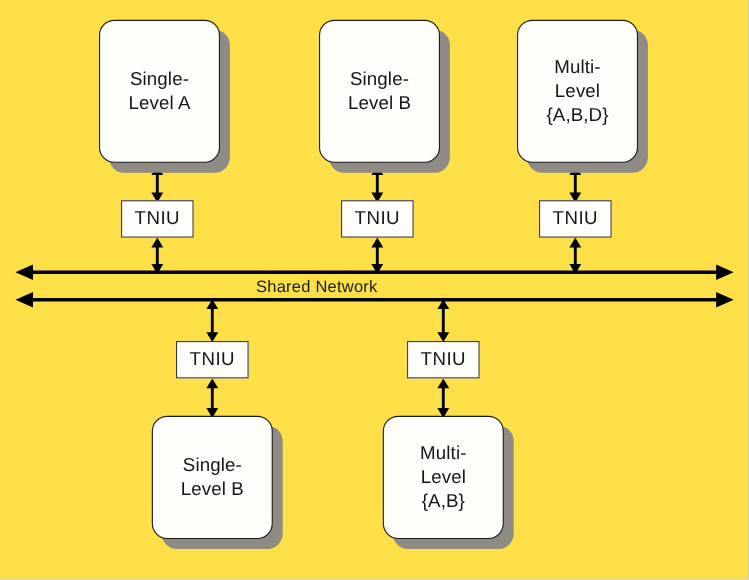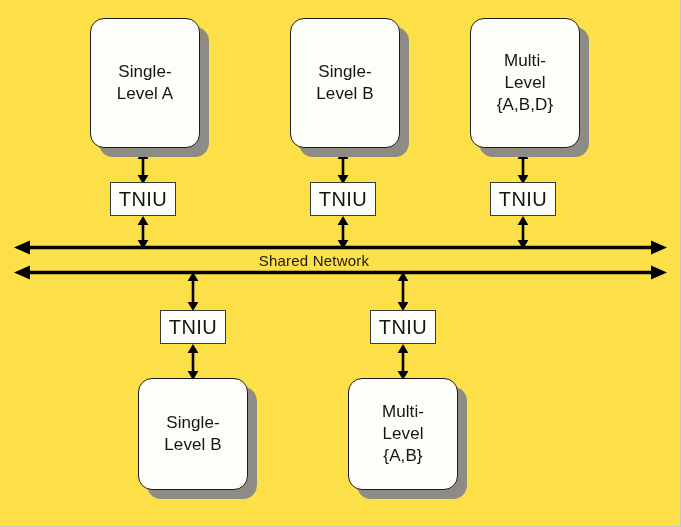--- a/index.html
+++ b/index.html
@@ -49,21 +49,21 @@
   }
   
   .tniu {
     position: absolute;
     box-sizing: border-box;
     background: #fdfdfa;
     border: 1.5px solid #3a3a3a;
     display: flex;
     align-items: center;
     justify-content: center;
-    font-size: 20px;
+    font-size: 17px;
     color: #151515;
     letter-spacing: 0.4px;
     z-index: 4;
   }
   
   .vconn {
     position: absolute;
     z-index: 2;
   }
   .vconn svg { display: block; }
@@ -173,21 +173,21 @@
   </div>
 
   <div class="bus" style="left:14px; top:264px; width:653px; height:17px;">
     <svg width="653" height="17" viewBox="0 0 653 17">
       <line x1="14" y1="8.5" x2="639" y2="8.5" stroke="#000" stroke-width="3.4"></line>
       <polygon points="0,8.5 16,1.5 16,15.5" fill="#000"></polygon>
       <polygon points="653,8.5 637,1.5 637,15.5" fill="#000"></polygon>
     </svg>
   </div>
 
-  <div class="bus-label" style="left:0; top:252px; width:576px;margin-left:26px;">Shared Network</div>
+  <div class="bus-label" style="left:0; top:252px; width:576px;">Shared Network</div>
 
   <div class="vconn" style="left:184px; top:272px; width:18px; height:39px;">
     <svg width="18" height="39" viewBox="0 0 18 39">
       <line x1="9" y1="6" x2="9" y2="34" stroke="#000" stroke-width="2.6"></line>
       <polygon points="9,0 3.6,9 14.4,9" fill="#000"></polygon>
       <polygon points="9,39 3.6,30 14.4,30" fill="#000"></polygon>
     </svg>
   </div>
   <div class="vconn" style="left:394px; top:272px; width:18px; height:39px;">
     <svg width="18" height="39" viewBox="0 0 18 39">

